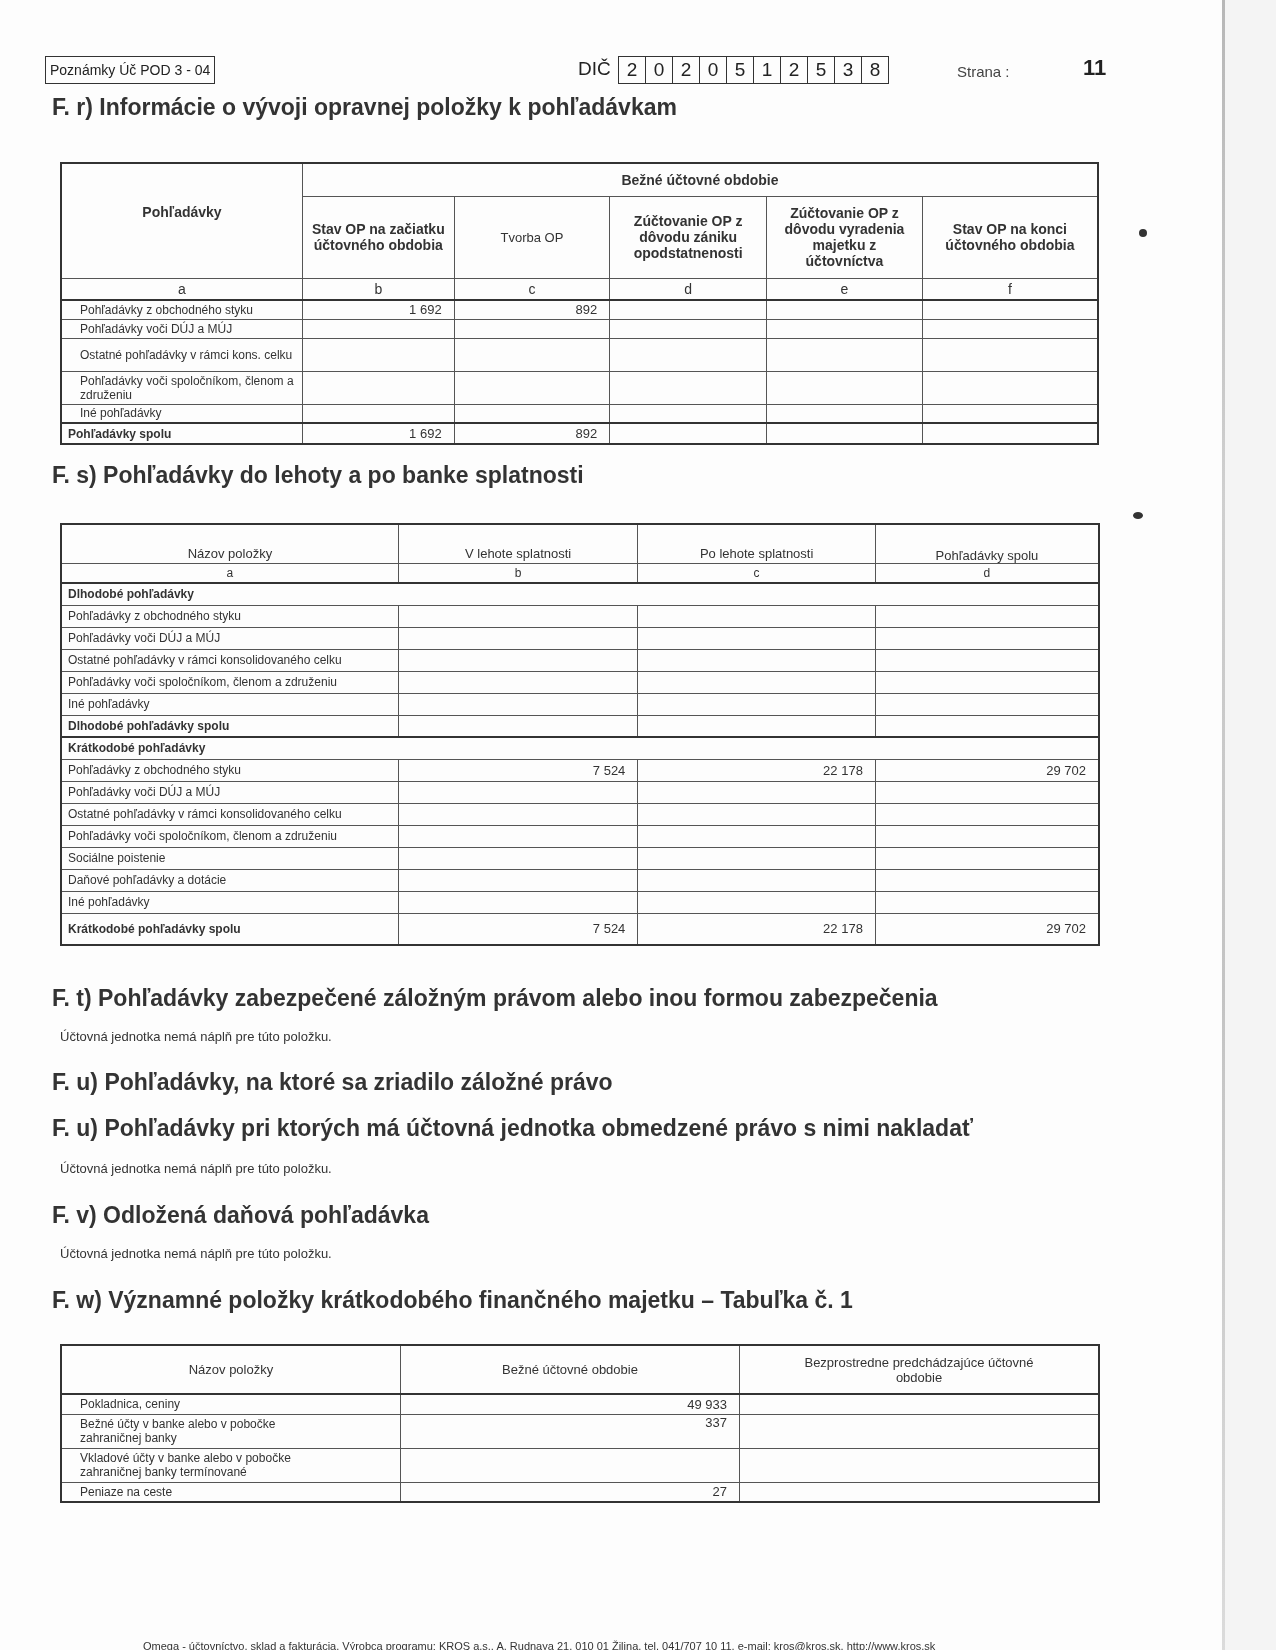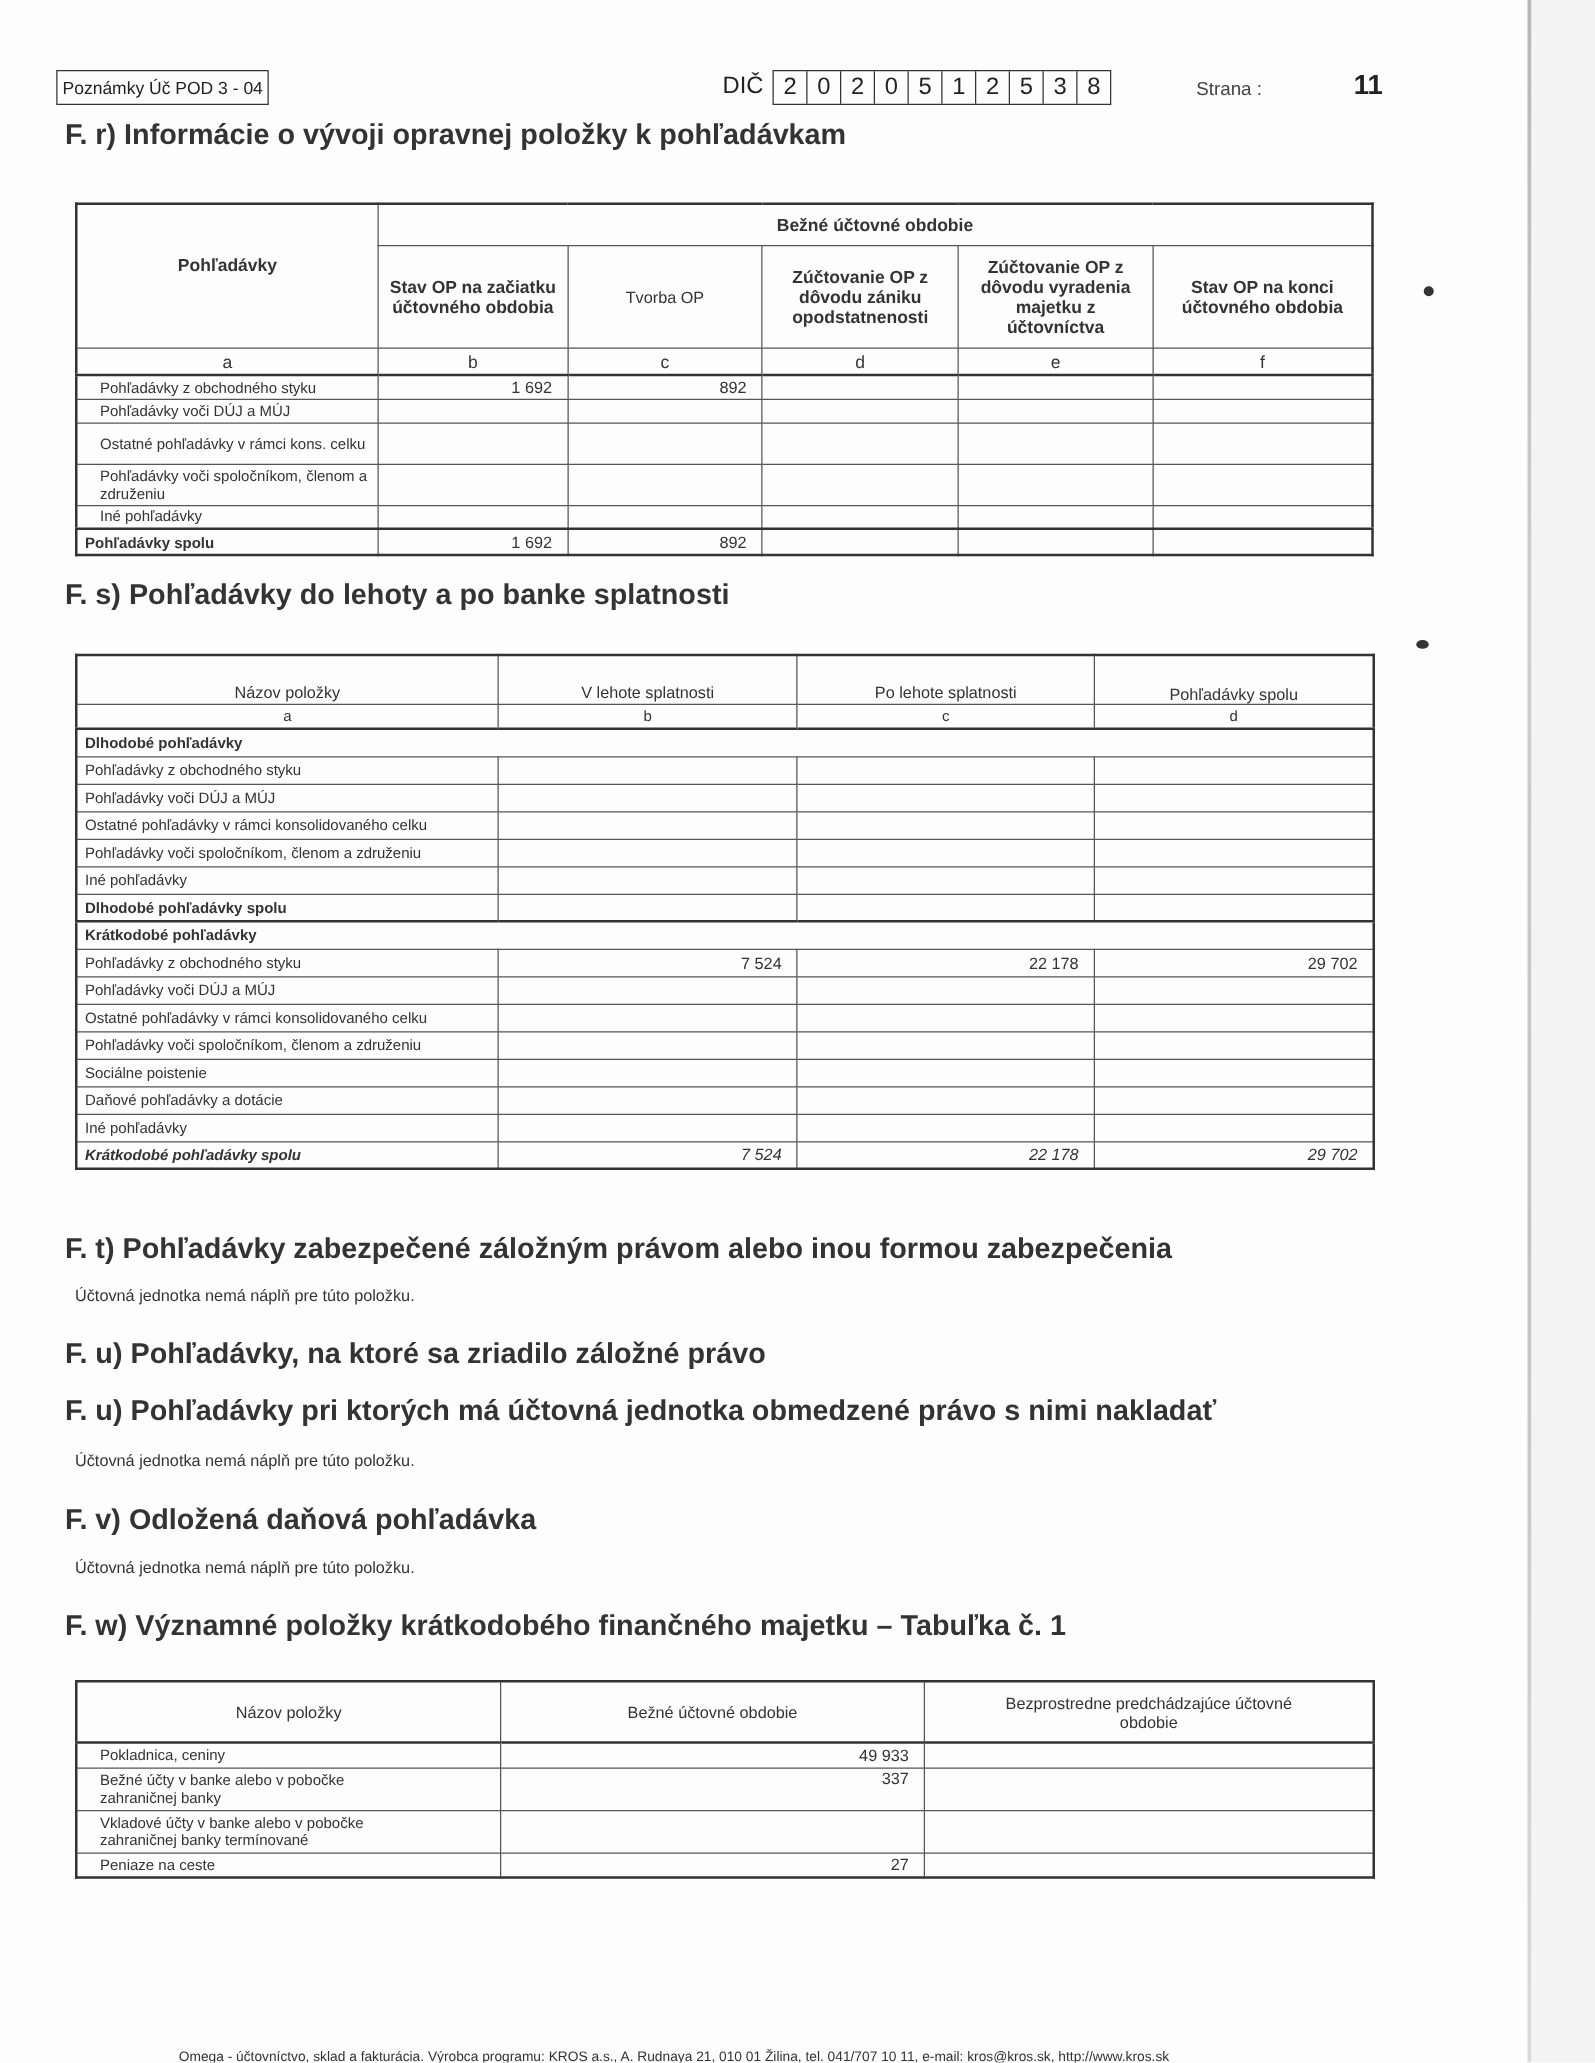--- a/index.html
+++ b/index.html
@@ -236,21 +236,21 @@
         <td class="num"></td>
         <td class="num"></td>
         <td class="num"></td>
       </tr>
   <tr style="height:22px;">
         <td>Iné pohľadávky</td>
         <td class="num"></td>
         <td class="num"></td>
         <td class="num"></td>
       </tr>
-  <tr style="height:22px;font-style:italic;">
+  <tr style="height:32px;">
         <td class="bold">Krátkodobé pohľadávky spolu</td>
         <td class="num">7 524</td>
         <td class="num">22 178</td>
         <td class="num">29 702</td>
       </tr>
 </tbody>
   </table>
 
 <div class="h2" style="top:985px;">F. t) Pohľadávky zabezpečené záložným právom alebo inou formou zabezpečenia</div>
 <div class="note" style="top:1029px;">Účtovná jednotka nemá náplň pre túto položku.</div>

